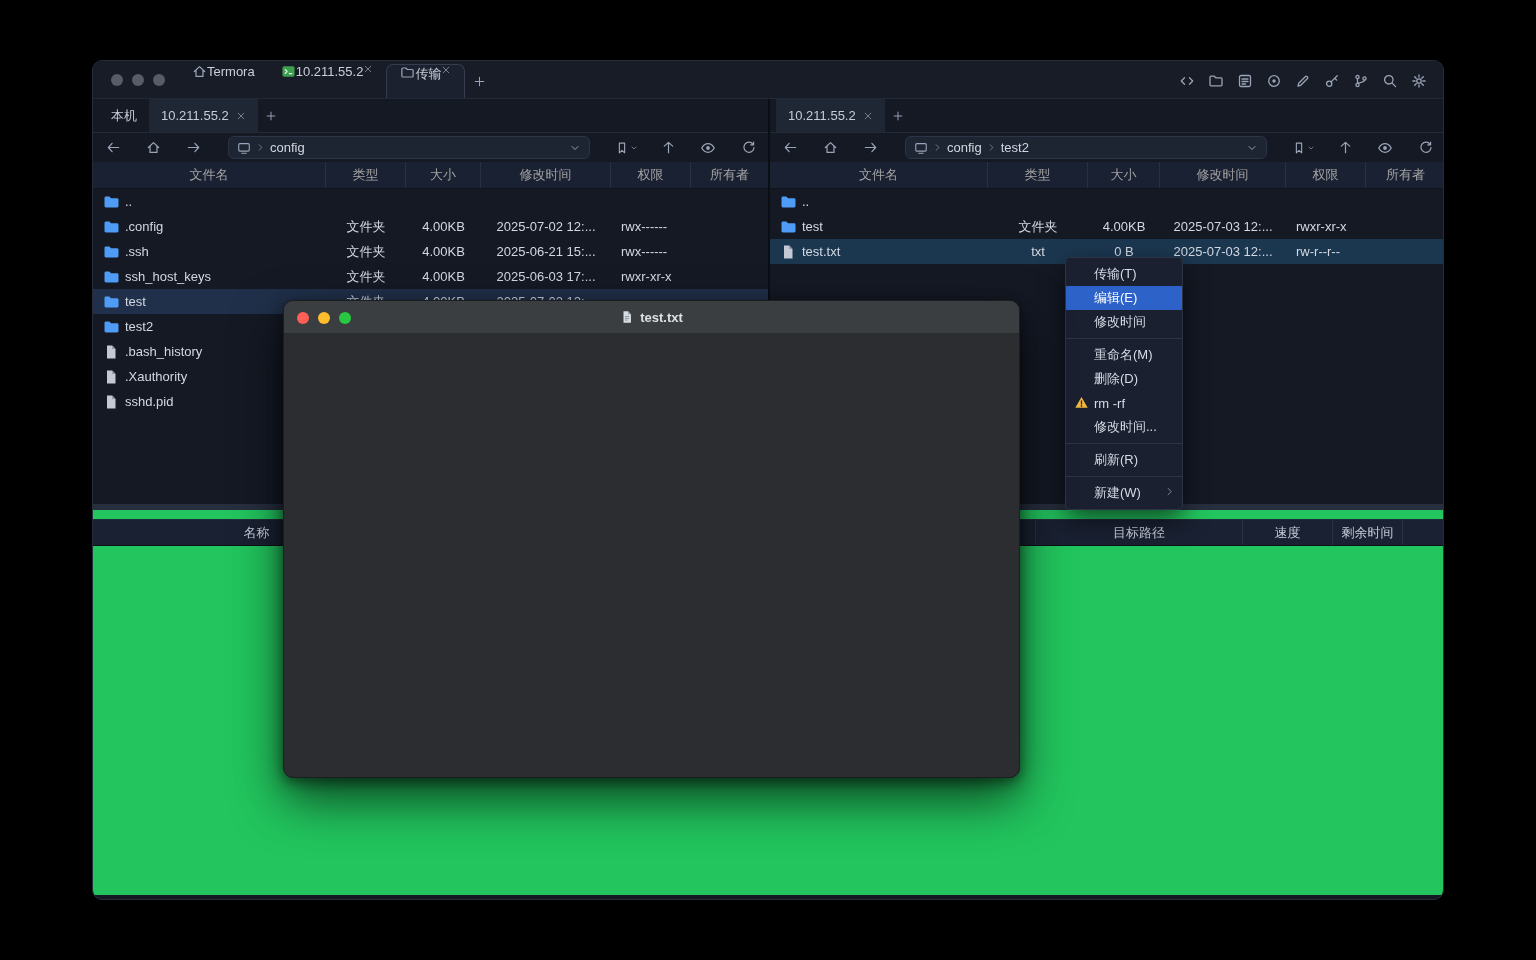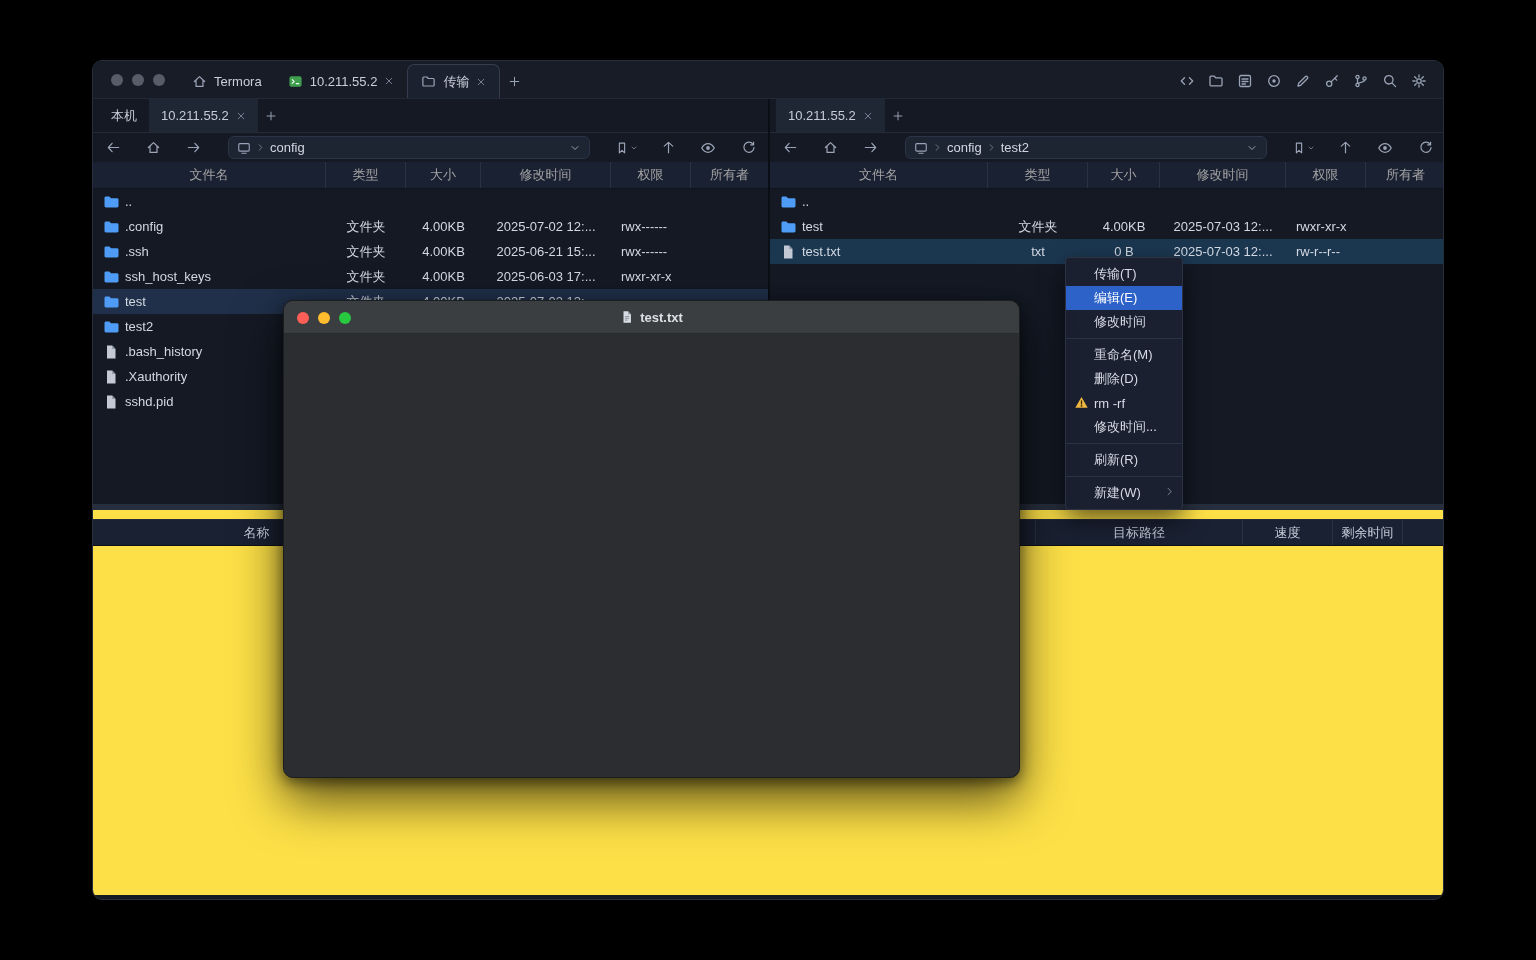--- a/index.html
+++ b/index.html
@@ -6,21 +6,21 @@
   html,body{width:1536px;height:960px;background:#000;font-family:"Liberation Sans","DejaVu Sans",sans-serif;overflow:hidden;position:relative}
 
   
   .app{position:absolute;left:92px;top:60px;width:1352px;height:840px;background:#141924;border:1px solid #262d3b;border-radius:10px;overflow:hidden}
 
   
   .titlebar{position:relative;height:38px;background:#171c27;border-bottom:1px solid #222936}
   .lights{position:absolute;left:18px;top:13px;display:flex;gap:9px}
   .lights i{width:12px;height:12px;border-radius:50%;background:#565c68;display:block}
   .win-tabs{position:absolute;left:86px;bottom:0;display:flex;align-items:flex-end;height:100%}
-  .win-tab{display:flex;align-items:center;gap:7px;height:34px;padding:0 13px;color:#c9cfda;font-size:13px;cursor:default}
+  .win-tab{display:flex;align-items:flex-start;height:34px;padding:0 13px;color:#c9cfda;font-size:13px;cursor:default}
   .win-tab.active{background:#1b212e;border:1px solid #353d4f;border-bottom:none;border-radius:7px 7px 0 0}
   .plusbtn{display:flex;align-items:center;justify-content:center;width:28px;height:34px}
   .tb-icons{position:absolute;right:16px;top:11px;display:flex;gap:12px;align-items:center}
   .tb-icons .ibtn{width:17px;height:17px;display:flex;align-items:center;justify-content:center}
 
   
   svg.ic{stroke:#9aa4b6;fill:none;stroke-width:1.3;stroke-linecap:round;stroke-linejoin:round;display:block}
   svg.ic.dim{stroke:#8b94a6}
   .iconwrap{display:inline-flex;align-items:center;justify-content:center}
 
@@ -54,21 +54,21 @@
   .cell{display:flex;align-items:center;height:100%;min-width:0;white-space:nowrap}
   .cell.cname{padding-left:10px;gap:6px}
   .cell.ccenter{justify-content:center}
   .cell.cperm{padding-left:10px}
 
   .lp .c1{width:233px}.lp .c2{width:80px}.lp .c3{width:75px}.lp .c4{width:130px}.lp .c5{width:80px}.lp .c6{flex:1}
   .rp .c1{width:218px}.rp .c2{width:100px}.rp .c3{width:72px}.rp .c4{width:126px}.rp .c5{width:80px}.rp .c6{flex:1}
 
   
   .splitter{position:absolute;top:443px;left:0;width:1352px;height:6px;background:#272e3d}
-  .transfer{position:absolute;top:449px;left:0;width:1352px;bottom:4px;background:#fde047}
+  .transfer{position:absolute;top:449px;left:0;width:1352px;bottom:4px;background:#22c55e}
   .thdr{position:absolute;top:9px;left:0;right:0;height:27px;background:#1a2132;border-top:1px solid #242b3a;border-bottom:1px solid #0d1118;display:flex;color:#c8cfdc;font-size:13px}
   .thdr .hc{display:flex;align-items:center;justify-content:center;border-right:1px solid #2a3140;height:100%}
   .thdr .hc:last-child{border-right:none}
   .tc1{width:328px}.tcmid{flex:1}.tc2{width:207px}.tc3{width:90px}.tc4{width:70px}.tc5{width:42px}
 
   
   .cmenu{position:absolute;left:972px;top:196px;width:118px;background:#1a2030;border:1px solid #2b3345;border-radius:4px;padding:4px 0;box-shadow:0 10px 26px rgba(0,0,0,.6);font-size:13px;color:#d6dbe5;z-index:5}
   .mi{position:relative;height:24px;display:flex;align-items:center;padding-left:28px;white-space:nowrap}
   .mi.hl{background:#2d63c8;color:#fff}
   .msep{height:1px;background:#2b3243;margin:4px 0}

